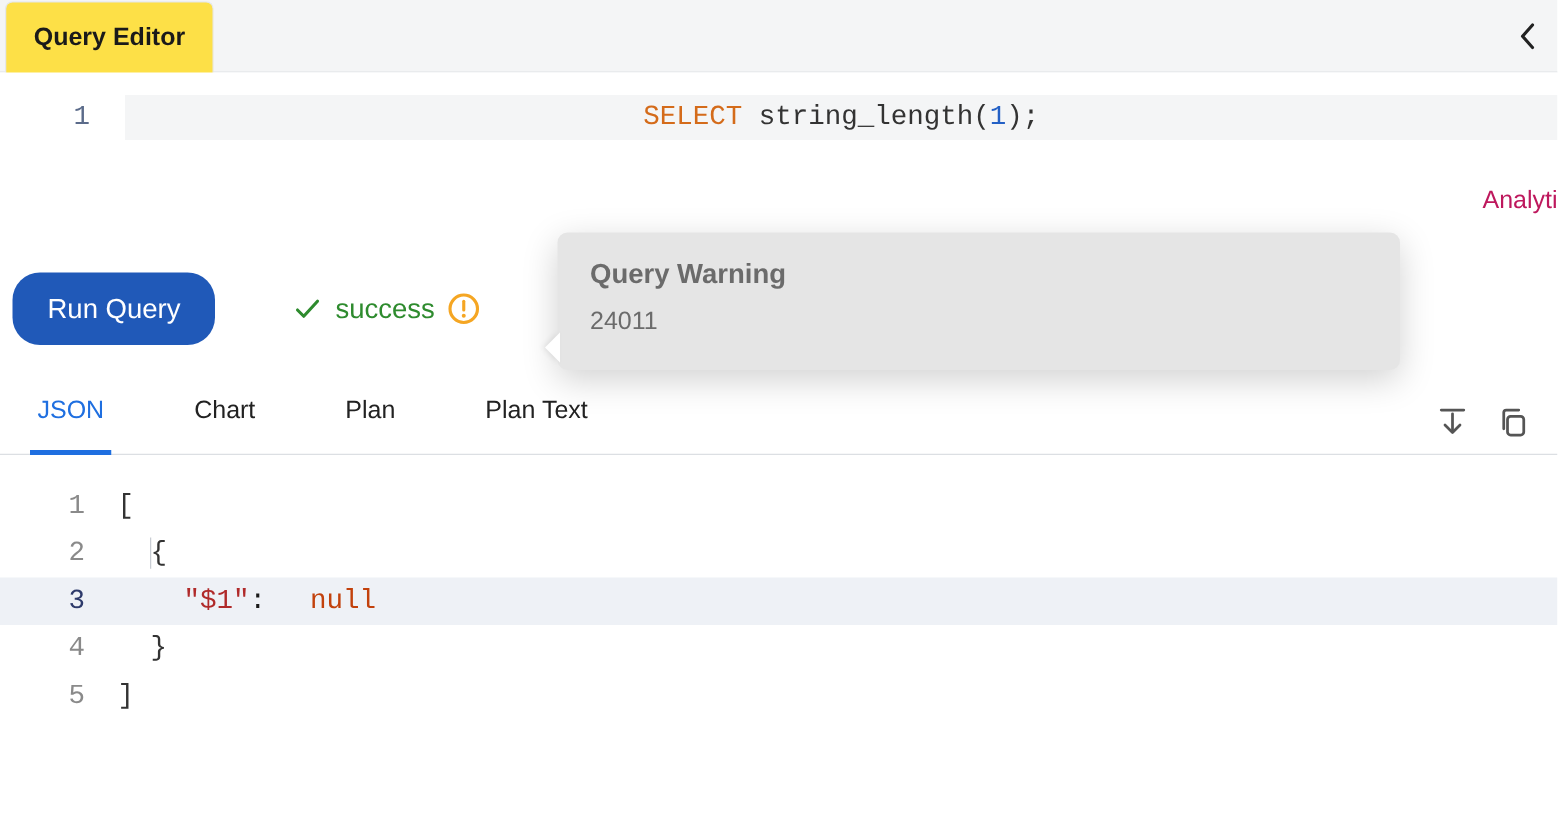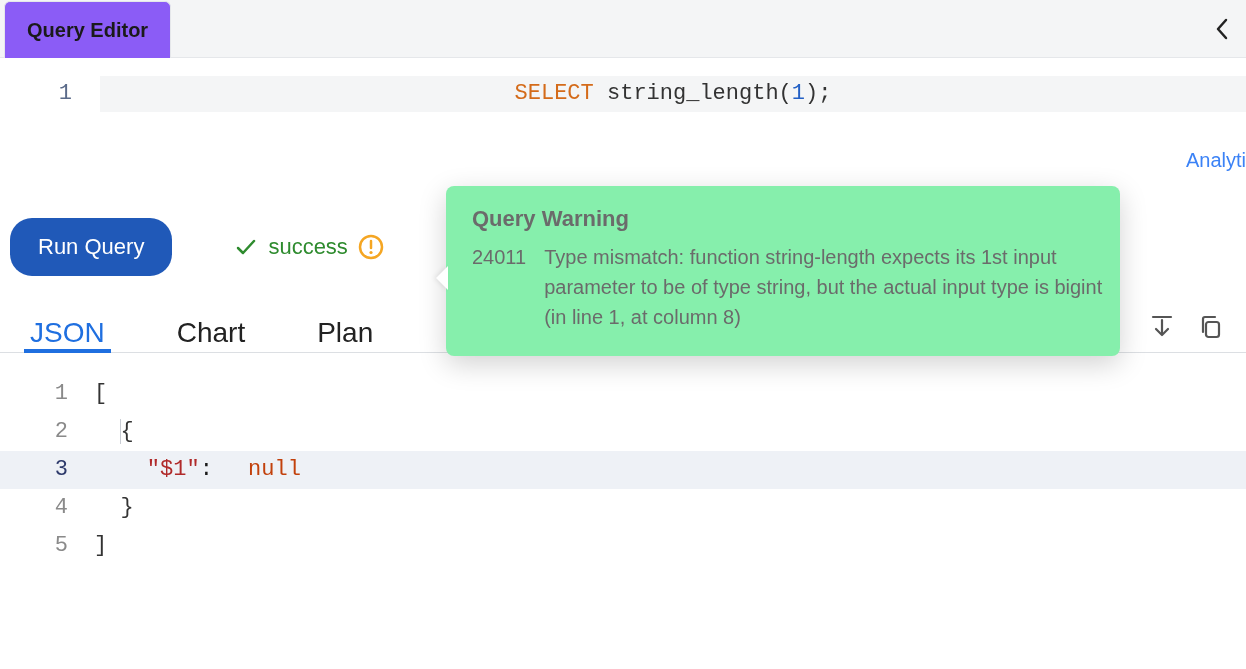--- a/index.html
+++ b/index.html
@@ -21,21 +21,21 @@
     border-bottom: 1px solid #e5e7ea;
     position: relative;
   }
   .tab {
     height: 58px;
     padding: 0 22px;
     display: flex;
     align-items: center;
     font-weight: 700;
     font-size: 20px;
-    background: #8b5cf6;
+    background: #fde047;
     border: 1px solid #e5e7ea;
     border-bottom: none;
     border-top-left-radius: 6px;
     border-top-right-radius: 6px;
     margin-left: 4px;
     position: relative;
     top: 1px;
   }
   .collapse-btn {
     margin-left: auto;
@@ -72,21 +72,21 @@
   .code-content { flex: 1; white-space: pre; text-align: center; }
   .tok-kw { color: #d46b1a; }
   .tok-fn { color: #333; }
   .tok-num { color: #2360c5; }
   .tok-punc { color: #333; }
 
   .analytics-link {
     position: absolute;
     right: 0;
     bottom: 46px;
-    color: #3b82f6;
+    color: #be185d;
     font-size: 20px;
     padding-right: 0;
   }
 
   
   .runbar {
     display: flex;
     align-items: center;
     padding: 0 10px 24px 10px;
     gap: 22px;
@@ -114,21 +114,21 @@
     color: #f5a623;
     display: inline-flex;
   }
 
   
   .popover {
     position: absolute;
     left: 446px;
     top: -32px;
     width: 674px;
-    background: #86efac;
+    background: #e5e5e5;
     border-radius: 8px;
     box-shadow: 0 8px 28px rgba(0,0,0,0.18);
     padding: 20px 12px 24px 26px;
     z-index: 20;
   }
   .popover::before {
     content: "";
     position: absolute;
     left: -10px;
     top: 80px;
@@ -157,22 +157,22 @@
   
   .result-tabs {
     display: flex;
     align-items: flex-end;
     gap: 60px;
     padding: 6px 24px 0 24px;
     border-bottom: 1px solid #dcdfe3;
     position: relative;
   }
   .rtab {
-    font-size: 28px;
-    padding: 10px 6px 0 6px;
+    font-size: 20px;
+    padding: 10px 6px 20px 6px;
     color: #222;
     cursor: pointer;
     border-bottom: 4px solid transparent;
     position: relative;
     top: 1px;
   }
   .rtab.active {
     color: #1f6fe0;
     font-weight: 500;
     border-bottom-color: #1f6fe0;
@@ -263,21 +263,20 @@
         <line x1="13" y1="7" x2="13" y2="14" stroke="#f5a623" stroke-width="2.5" stroke-linecap="round"></line>
         <circle cx="13" cy="18.5" r="1.6" fill="#f5a623"></circle>
       </svg>
     </span>
   </div>
 
   <div class="popover">
     <div class="popover-title">Query Warning</div>
     <div class="popover-body">
       <div class="popover-code">24011</div>
-      <div class="popover-msg">Type mismatch: function string-length expects its 1st input parameter to be of type string, but the actual input type is bigint (in line 1, at column 8)</div>
     </div>
   </div>
 </div>
 
 <div class="result-tabs">
   <div class="rtab active">JSON</div>
   <div class="rtab">Chart</div>
   <div class="rtab">Plan</div>
   <div class="rtab">Plan Text</div>
   <div class="spacer"></div>

